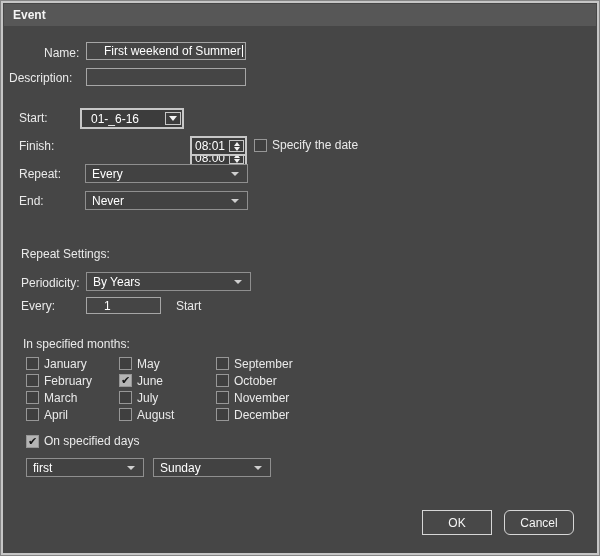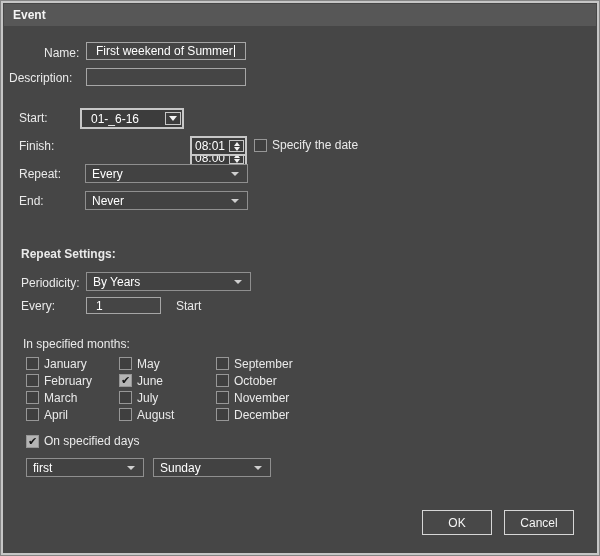--- a/index.html
+++ b/index.html
@@ -12,26 +12,26 @@
     overflow:hidden;
   }
   .titlebar {
     position:absolute; left:3px; top:3px; right:3px; height:22px;
     background:#575757; color:#f5f5f5;
     font-size:12px; font-weight:bold; line-height:22px; padding-left:9px;
   }
   .lbl {
     position:absolute; color:#eaeaea; font-size:12px; line-height:13px; white-space:nowrap;
   }
-  .bold { font-weight:bold; }
+  .bold { font-weight:normal; }
   
   .tinput {
     position:absolute; height:18px; background:#454545;
     border:1px solid #a6a6a6; color:#ffffff; font-size:12px;
-    display:flex; align-items:center; padding-left:9px; white-space:nowrap; overflow:hidden;
+    display:flex; align-items:center; padding-left:17px; white-space:nowrap; overflow:hidden;
   }
   .caret { width:1px; height:12px; background:#ffffff; margin-left:1px; }
   
   .ecombo {
     position:absolute; height:21px; background:#3c3c3c;
     border:2px solid #c7c7c7; color:#ffffff; font-size:12px;
     display:flex; align-items:center; padding-left:3px;
   }
   .ecombo .val { flex:1; white-space:nowrap; overflow:hidden; }
   .dropbtn {
@@ -228,14 +228,14 @@
   <div class="fcombo" style="left:152px; top:457px; width:118px;">
     <span class="val">Sunday</span>
     <span class="tri-down-f"></span>
   </div>
   <div class="fcombo" style="left:25px; top:457px; width:118px;">
     <span class="val">first</span>
     <span class="tri-down-f"></span>
   </div>
 
   <div class="btn" style="left:421px;">OK</div>
-  <div class="btn" style="left:503px;">Cancel</div>
+  <div class="btn" style="left:503px;border-radius:6px;">Cancel</div>
 </div>
 
 </body></html>

